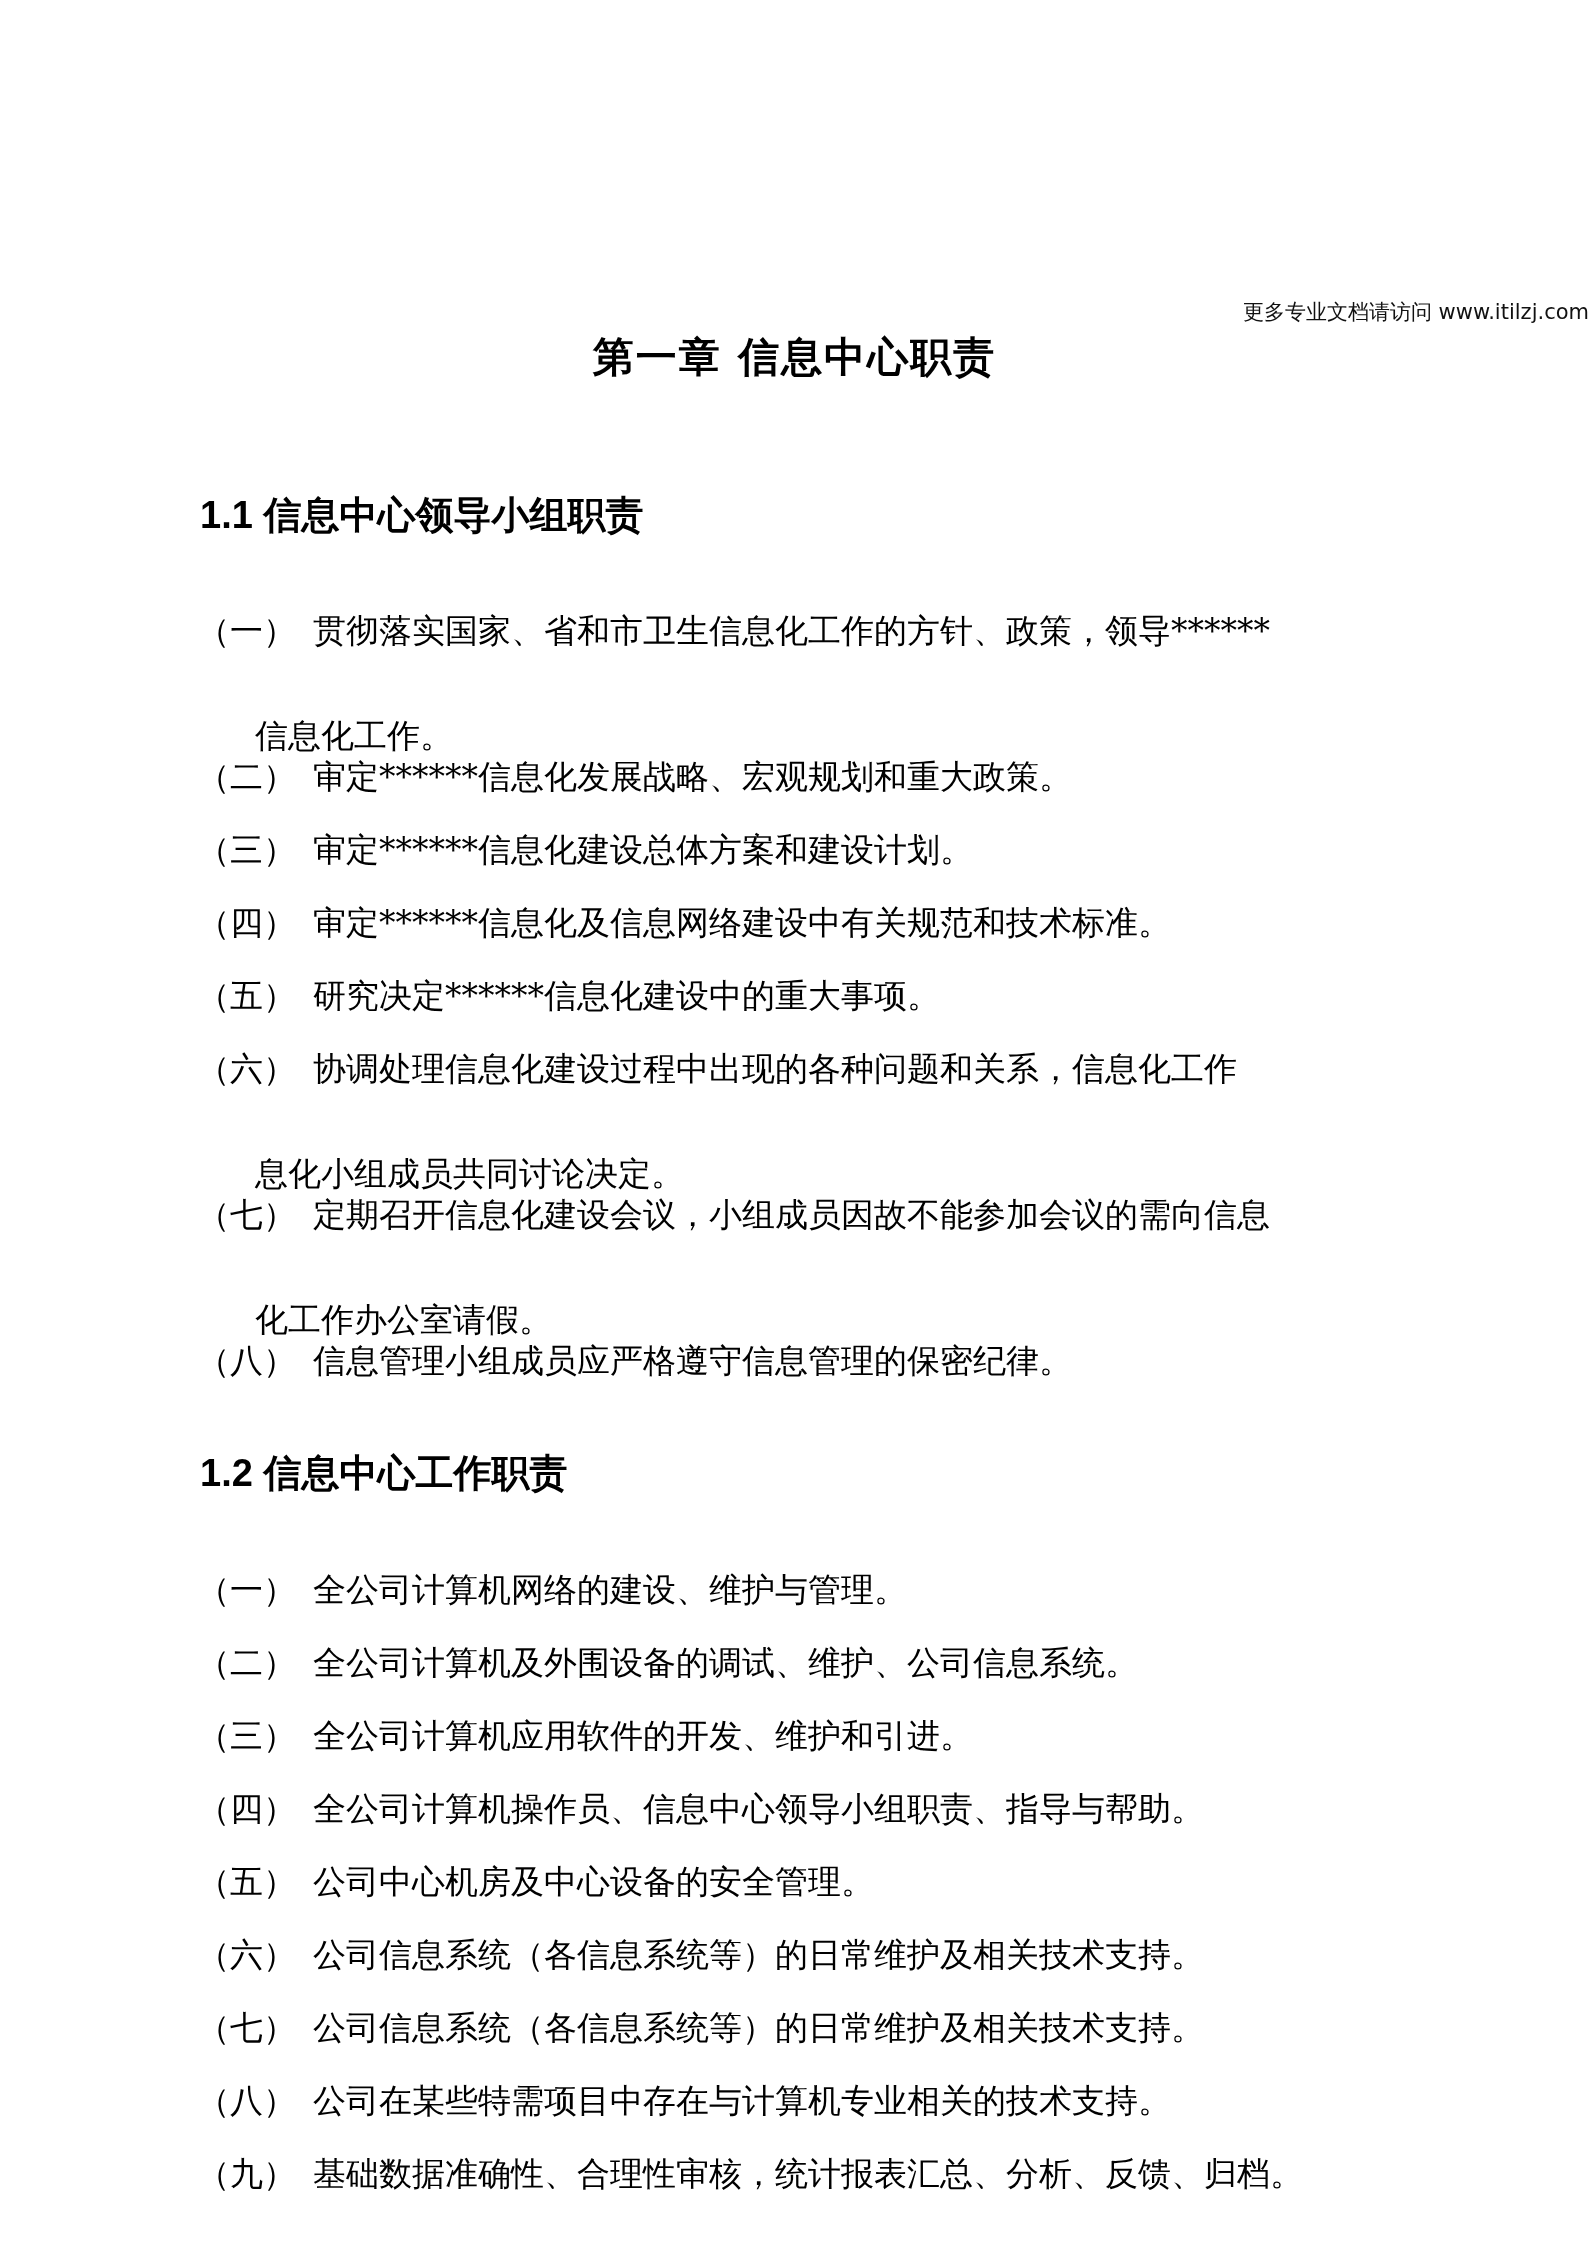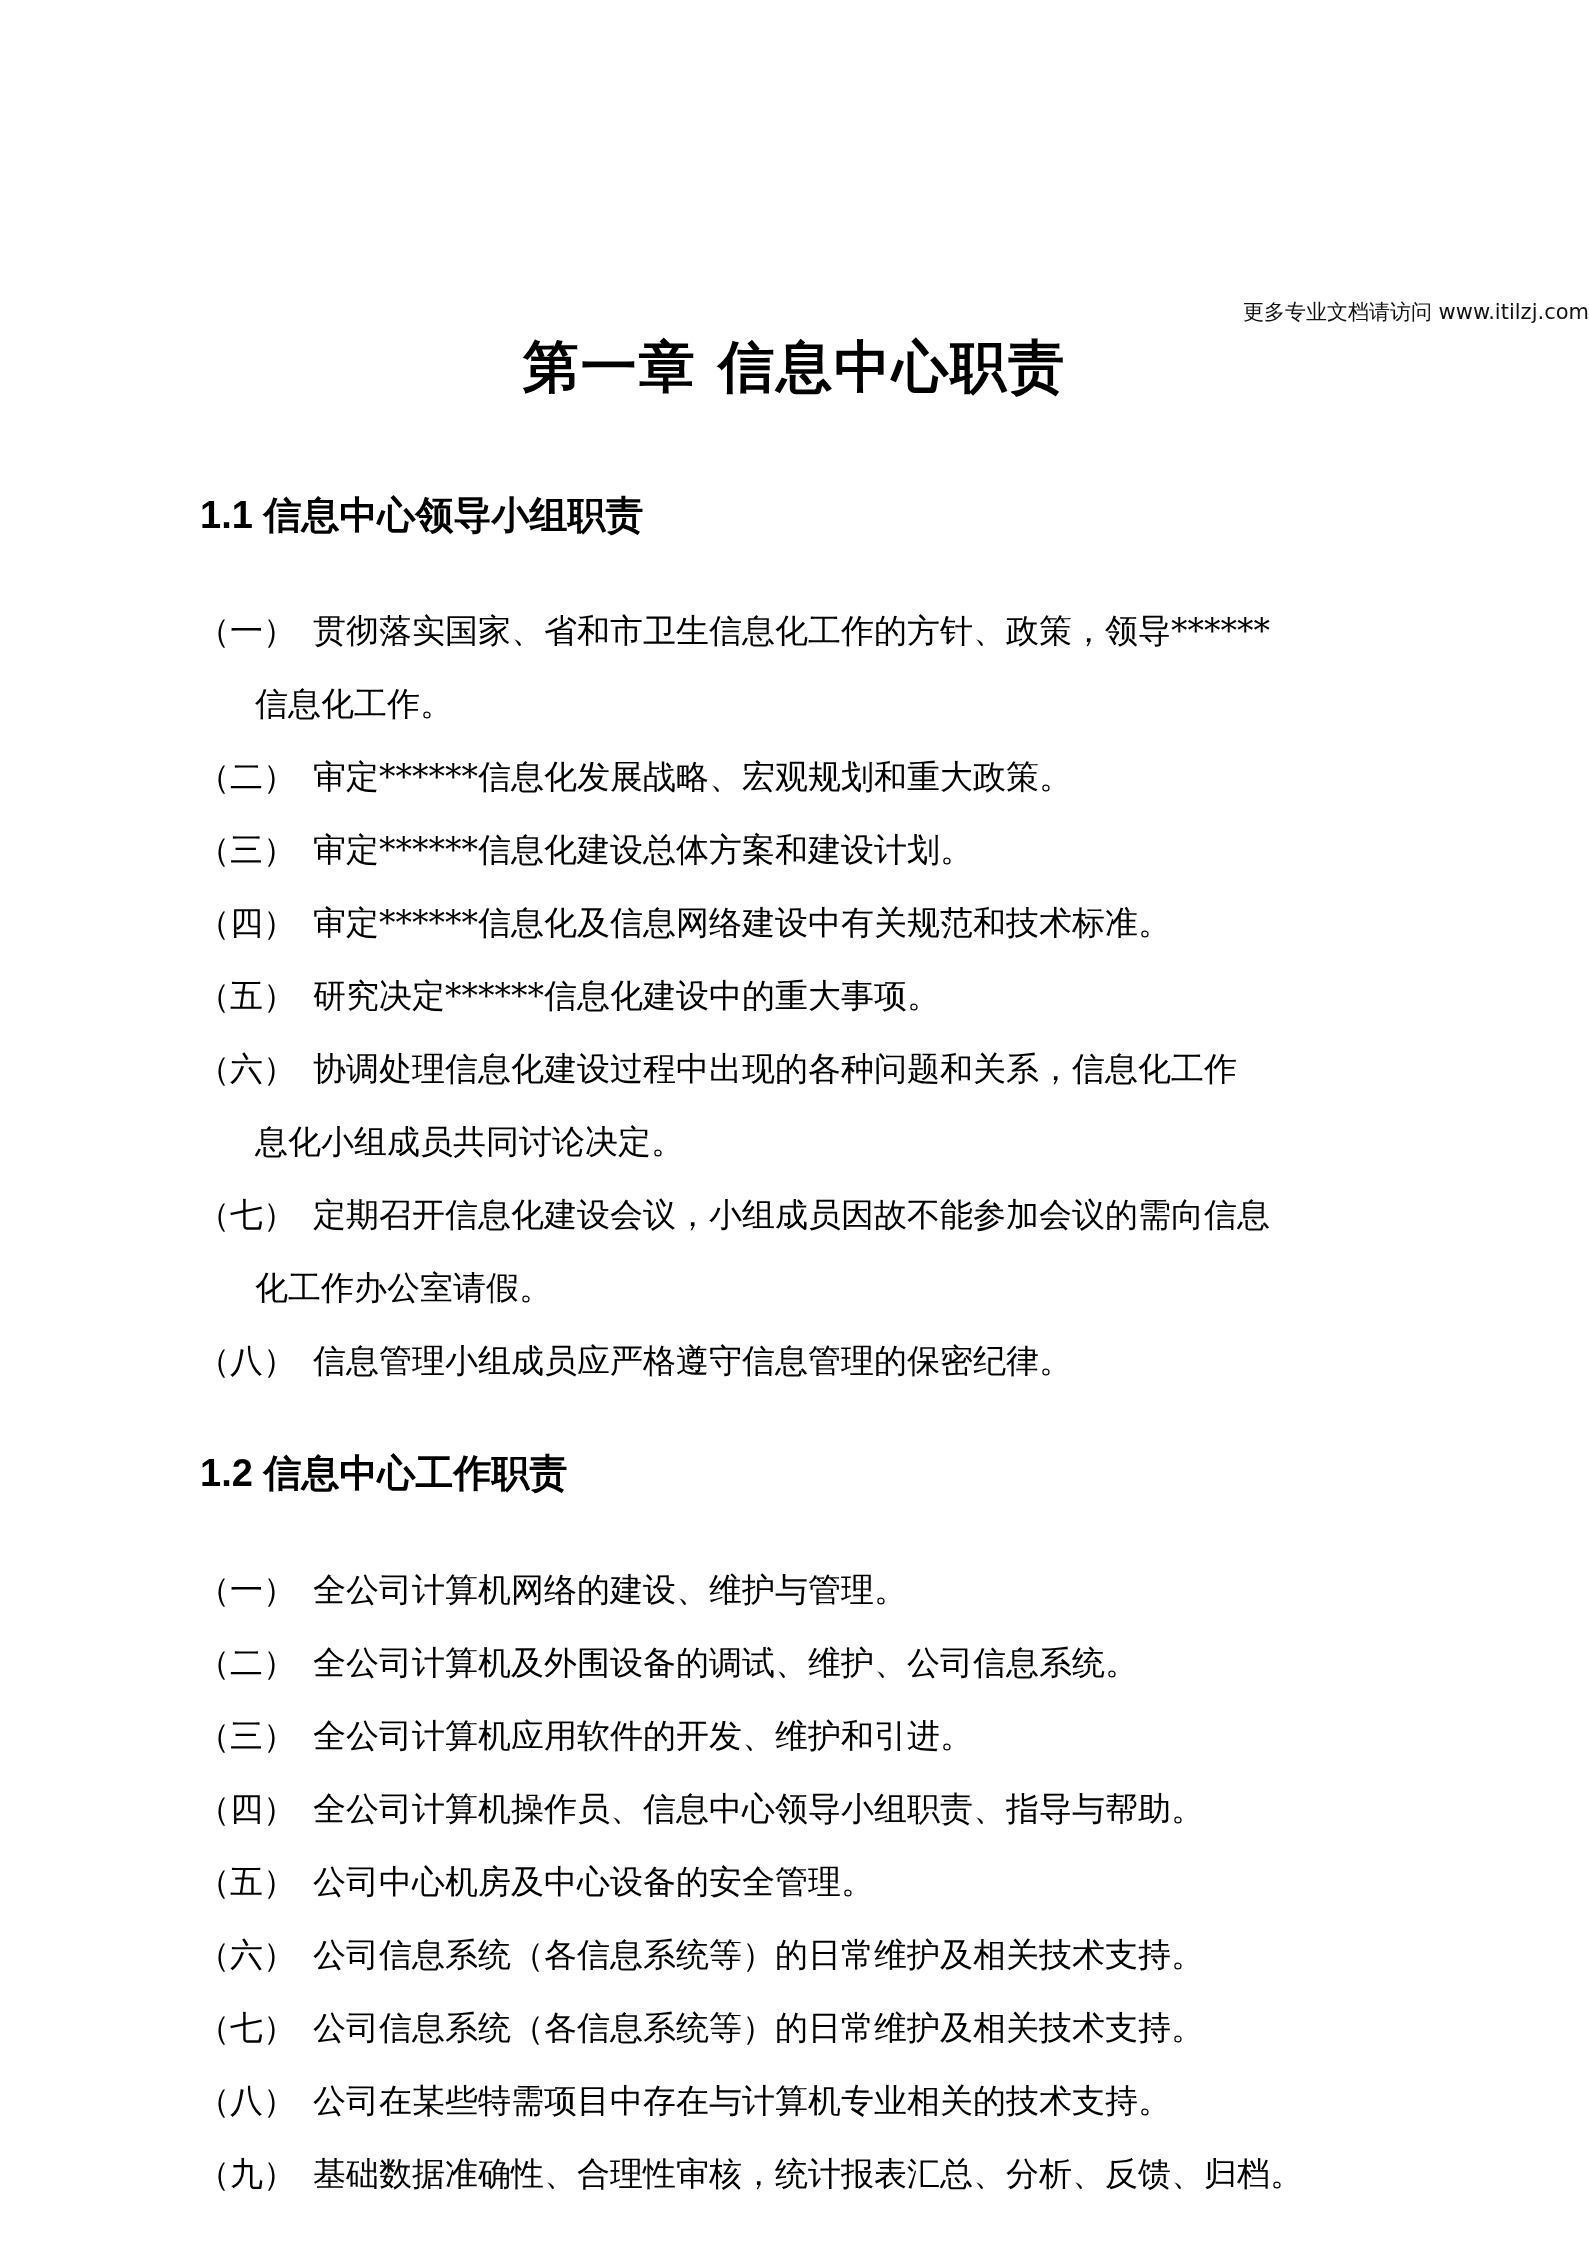--- a/index.html
+++ b/index.html
@@ -1,27 +1,27 @@
 <!DOCTYPE html>
 <html><head>
 <meta charset="utf-8">
 <style>
   html, body { margin:0; padding:0; background:#ffffff; }
   body { width:1589px; height:2245px; position:relative; overflow:hidden; color:#000; }
   .watermark { position:absolute; top:298px; left:0; width:1589px; text-align:right;
     font-family:"DejaVu Sans", sans-serif; font-size:21px; color:#111; }
   .title { position:absolute; top:330px; left:0; width:1589px; text-align:center;
-    font-family:"DejaVu Sans", sans-serif; font-weight:bold; font-size:56px; letter-spacing:2px; }
+    font-family:"DejaVu Sans", sans-serif; font-weight:bold; font-size:41px; letter-spacing:2px; }
   .h2 { position:absolute; left:200px; font-family:"Liberation Sans","DejaVu Sans", sans-serif;
     font-weight:bold; font-size:38px;text-align:right; }
   .line { position:absolute; left:197px; height:50px; line-height:50px;
     font-family:"DejaVu Serif", serif; font-size:33px; white-space:nowrap; }
   .num { display:inline-block; width:116px; }
   .cont { position:absolute; left:255px; height:50px; line-height:50px;
-    font-family:"DejaVu Serif", serif; font-size:33px; white-space:nowrap; }
+    font-family:"DejaVu Serif", serif; font-size:33px; white-space:nowrap;margin-top:32px; }
 </style>
 </head>
 <body>
 
 <div>
   <div class="watermark">更多专业文档请访问  www.itilzj.com</div>
   <div class="title">第一章  信息中心职责</div>
 
   <div class="h2" style="top:490px">1.1 信息中心领导小组职责</div>
 

